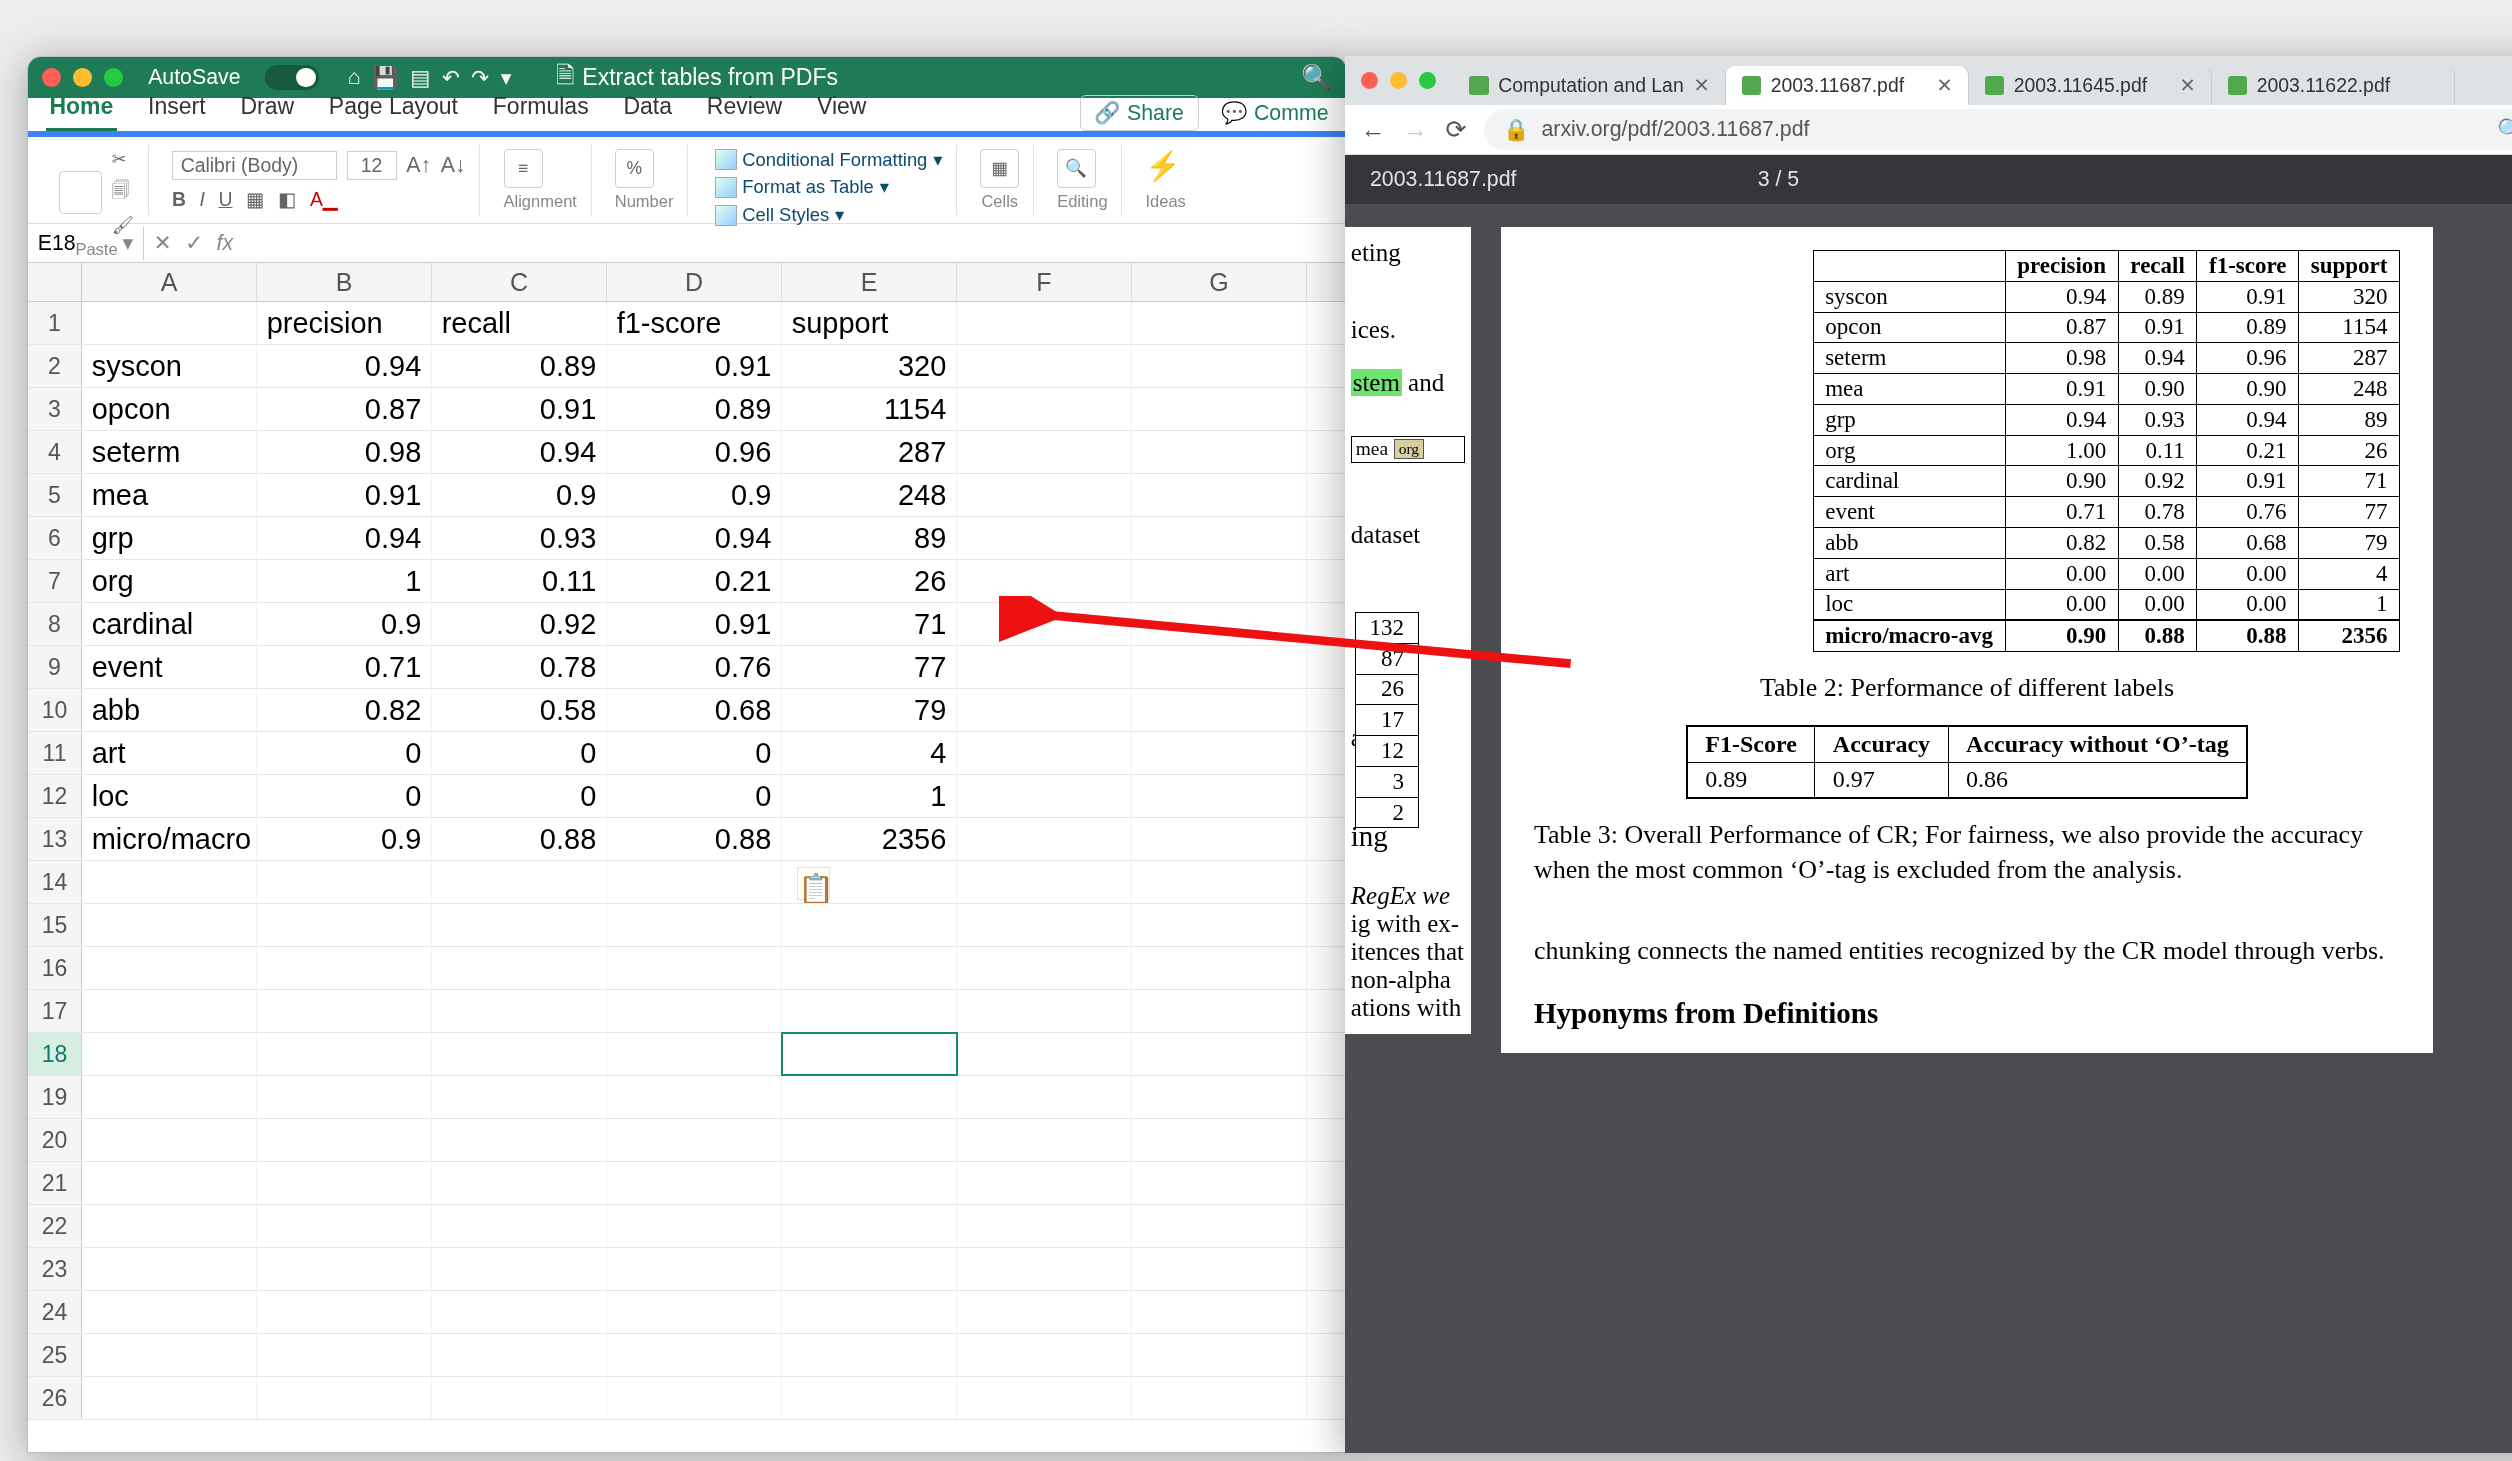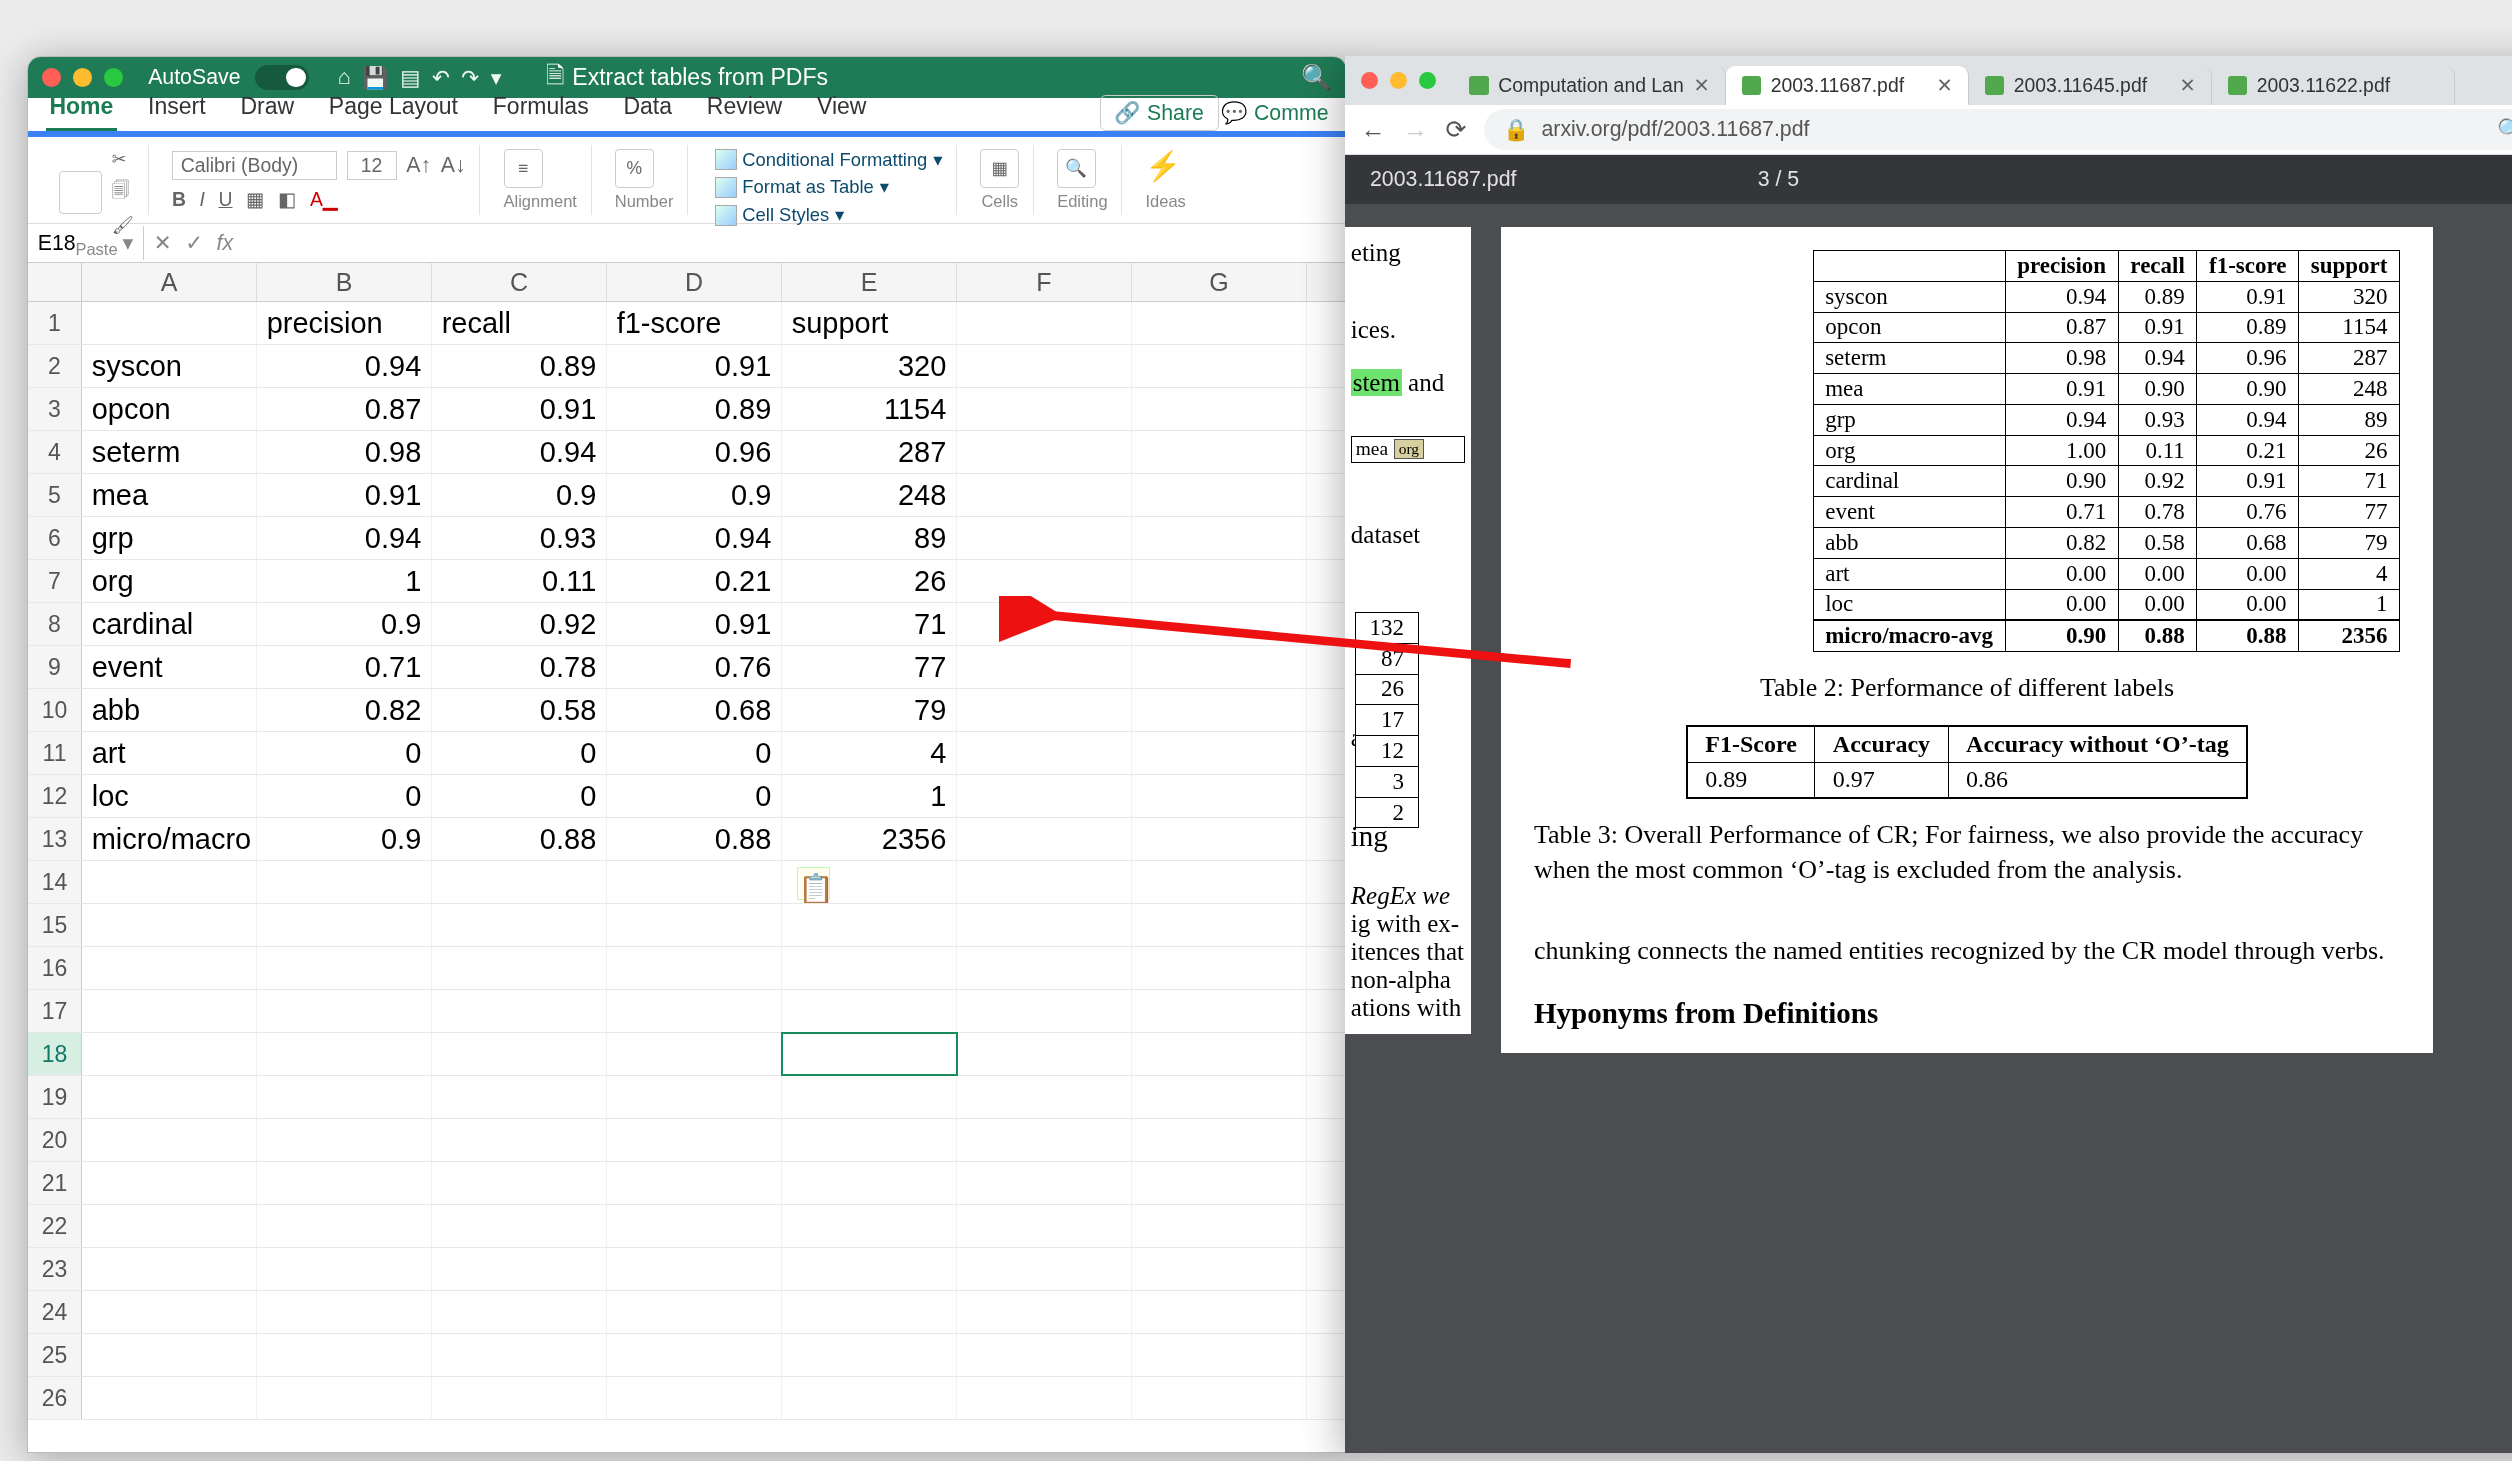--- a/index.html
+++ b/index.html
@@ -5,32 +5,32 @@
   * { box-sizing: border-box; }
   html, body { margin:0; padding:0; height:100%; font-family: -apple-system, BlinkMacSystemFont, "Segoe UI", sans-serif; background:#ececec; overflow:hidden; }
   .desktop { position:relative; width:2512px; height:1461px; transform-origin:top left; }
 
   
   .excel { position:absolute; left:27px; top:56px; width:1320px; height:1397px; background:#fff; border-radius:13.6px 13.6px 0 0; box-shadow:0 5.8px 39px rgba(0,0,0,.3); overflow:hidden; border:1px solid #bbb;}
   .excel-titlebar { height:41px; background:linear-gradient(#1f7b55,#1f7b55); display:flex; align-items:center; padding:0 13.6px; color:#fff; font-size:21.3px; gap:15.5px;}
   .traffic { display:flex; gap:11.6px; }
   .tl { width:19.4px; height:19.4px; border-radius:50%; }
   .red{background:#ff5f57}.yellow{background:#febc2e}.green{background:#28c840}
-  .autosave { display:flex; align-items:center; gap:14px; font-size:21.3px; margin-left:9.7px;}
+  .autosave { display:flex; align-items:center; gap:24px; font-size:21.3px; margin-left:9.7px;}
   .switch{ width:54px; height:25px; background:#155a3e; border-radius:12.6px; position:relative;}
   .switch:after{content:'';position:absolute;right:2.9px;top:2.9px;width:19.4px;height:19.4px;background:#fff;border-radius:50%;}
   .quickbar{ display:flex; gap:11.6px; margin-left:13.6px; font-size:21.3px;}
   .quickbar span{opacity:.95}
   .docname{ margin-left:29px; display:flex; align-items:center; gap:7.8px; font-size:23px;}
   .search-ic{margin-left:auto; font-size:25px;}
 
   .tabs-row{ height:39px; background:#fff; border-bottom:6px solid #3b82f6; display:flex; align-items:flex-end; padding:0 17.5px; gap:27px; font-size:23px;}
   .tab{ padding:5.8px 3.9px 7.8px 3.9px; color:#333; border-bottom:3.9px solid transparent; cursor:default;}
   .tab.active{ color:#1a7b55; border-bottom-color:#1a7b55; font-weight:600;}
-  .tabs-right{margin-left:auto; display:flex; gap:3px; align-items:center; font-size:21.3px;justify-content:flex-end;}
+  .tabs-right{margin-left:auto; display:flex; gap:23px; align-items:center; font-size:21.3px;justify-content:flex-end;}
   .share{color:#1a7b55; border:1px solid #ccc; padding:3.9px 13.6px; border-radius:5.8px;}
   .commebtn{color:#1a7b55;}
 
   .ribbon{ height:87px; border-bottom:1px solid #ddd; display:flex; padding:7.8px 17.5px; gap:9.7px; align-items:stretch;}
   .rgroup{ border-right:1px solid #e3e3e3; padding:3.9px 13.6px; display:flex; flex-direction:column; justify-content:space-between; font-size:17.5px; color:#666;}
   .rgroup .label{text-align:center; font-size:16.5px; color:#888; margin-top:3.9px;}
   .rg-body{display:flex; align-items:center; gap:9.7px; flex:1;}
   .clip-svg{width:43px;height:43px;border:1px solid #ccc;border-radius:3.9px;position:relative}
   .fontbox{border:1px solid #ccc;padding:1.9px 7.8px;font-size:19.4px;background:#fff;min-width:165px}
   .sizebox{border:1px solid #ccc;padding:1.9px 7.8px;font-size:19.4px;background:#fff;width:50px;text-align:center}

